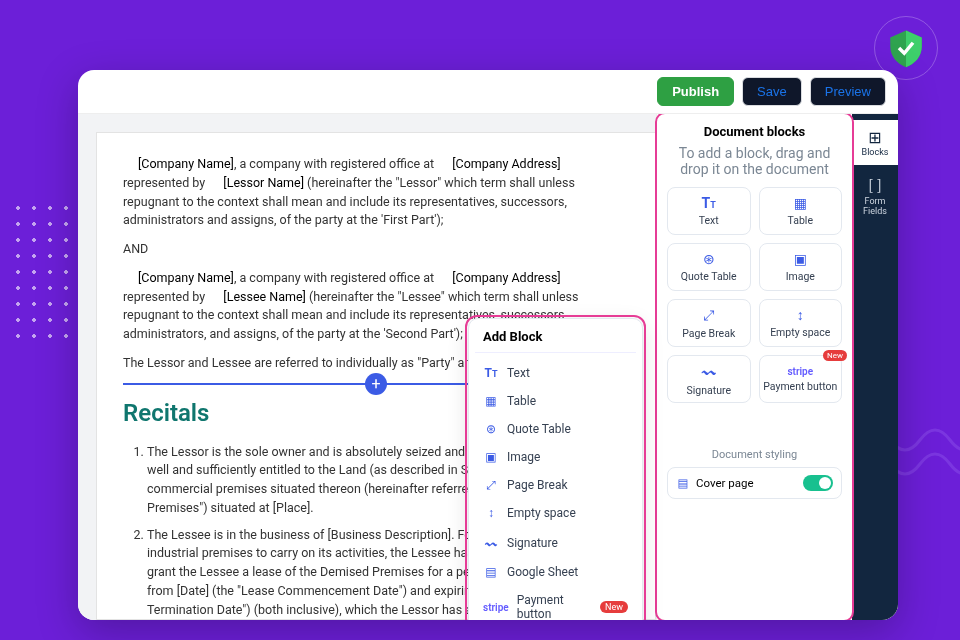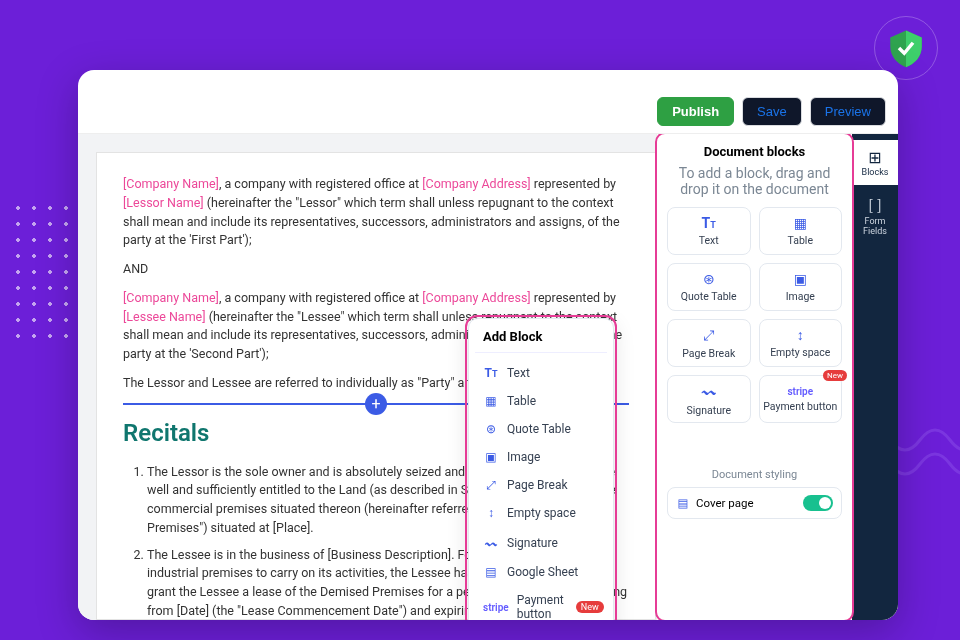--- a/index.html
+++ b/index.html
@@ -46,21 +46,20 @@
     box-shadow: 0 12px 40px rgba(0,0,0,.25);
     overflow: hidden;
     display: flex; flex-direction: column;
   }
   .toolbar {
     height: 44px;
     display:flex; align-items:center; justify-content:flex-end;
     gap: 8px;
     padding: 0 12px;
     border-bottom: 1px solid #eee;
-    margin-top: 20px;
   }
   .btn {
     font-size: 13px;
     padding: 6px 14px;
     border-radius: 6px;
     border: 1px solid #dadce0;
     background: #0f172a;
     color: #1a73e8;
     cursor: pointer;
   }
@@ -84,21 +83,21 @@
     height: 100%;
     border:1px solid #e3e3e3;
     padding: 22px 26px;
     font-size: 12.5px;
     color:#333;
     line-height:1.5;
     position:relative;
     overflow:hidden;
   }
   .doc-page p { margin-bottom:10px; }
-  .doc-page .ph { color:#ec4899; }
+  .doc-page .ph { color:#000000;margin-left:15px; }
   .doc-page h2 { color:#0f766e; font-size:24px; font-weight:600; margin:10px 0 12px; }
   .doc-page ol { padding-left: 24px; }
   .doc-page ol li { margin-bottom: 8px; }
   .insert-line {
     border-top:2px solid #3b5be5;
     display:flex; align-items:center; justify-content:center;
     margin: 6px 0 10px;
     position:relative;
   }
   .insert-btn {
@@ -171,21 +170,21 @@
     position:relative;
   }
   .toggle::after{
     content:""; position:absolute; right:2px; top:2px; width:12px;height:12px;border-radius:50%;background:#fff;
   }
 
   
   .popover {
     position:absolute;
     top: 248px; left: 390px;
-    width: 146px;
+    width: 175px;
     background:#fff;
     border:1px solid #e3e8ef;
     border-radius:10px;
     padding:10px 6px 8px;
     box-shadow:0 6px 22px rgba(0,0,0,.12);
     z-index:20;
   }
   .popover .hl {
     position:absolute; inset:-4px;
     border:2px solid #e63c96;

